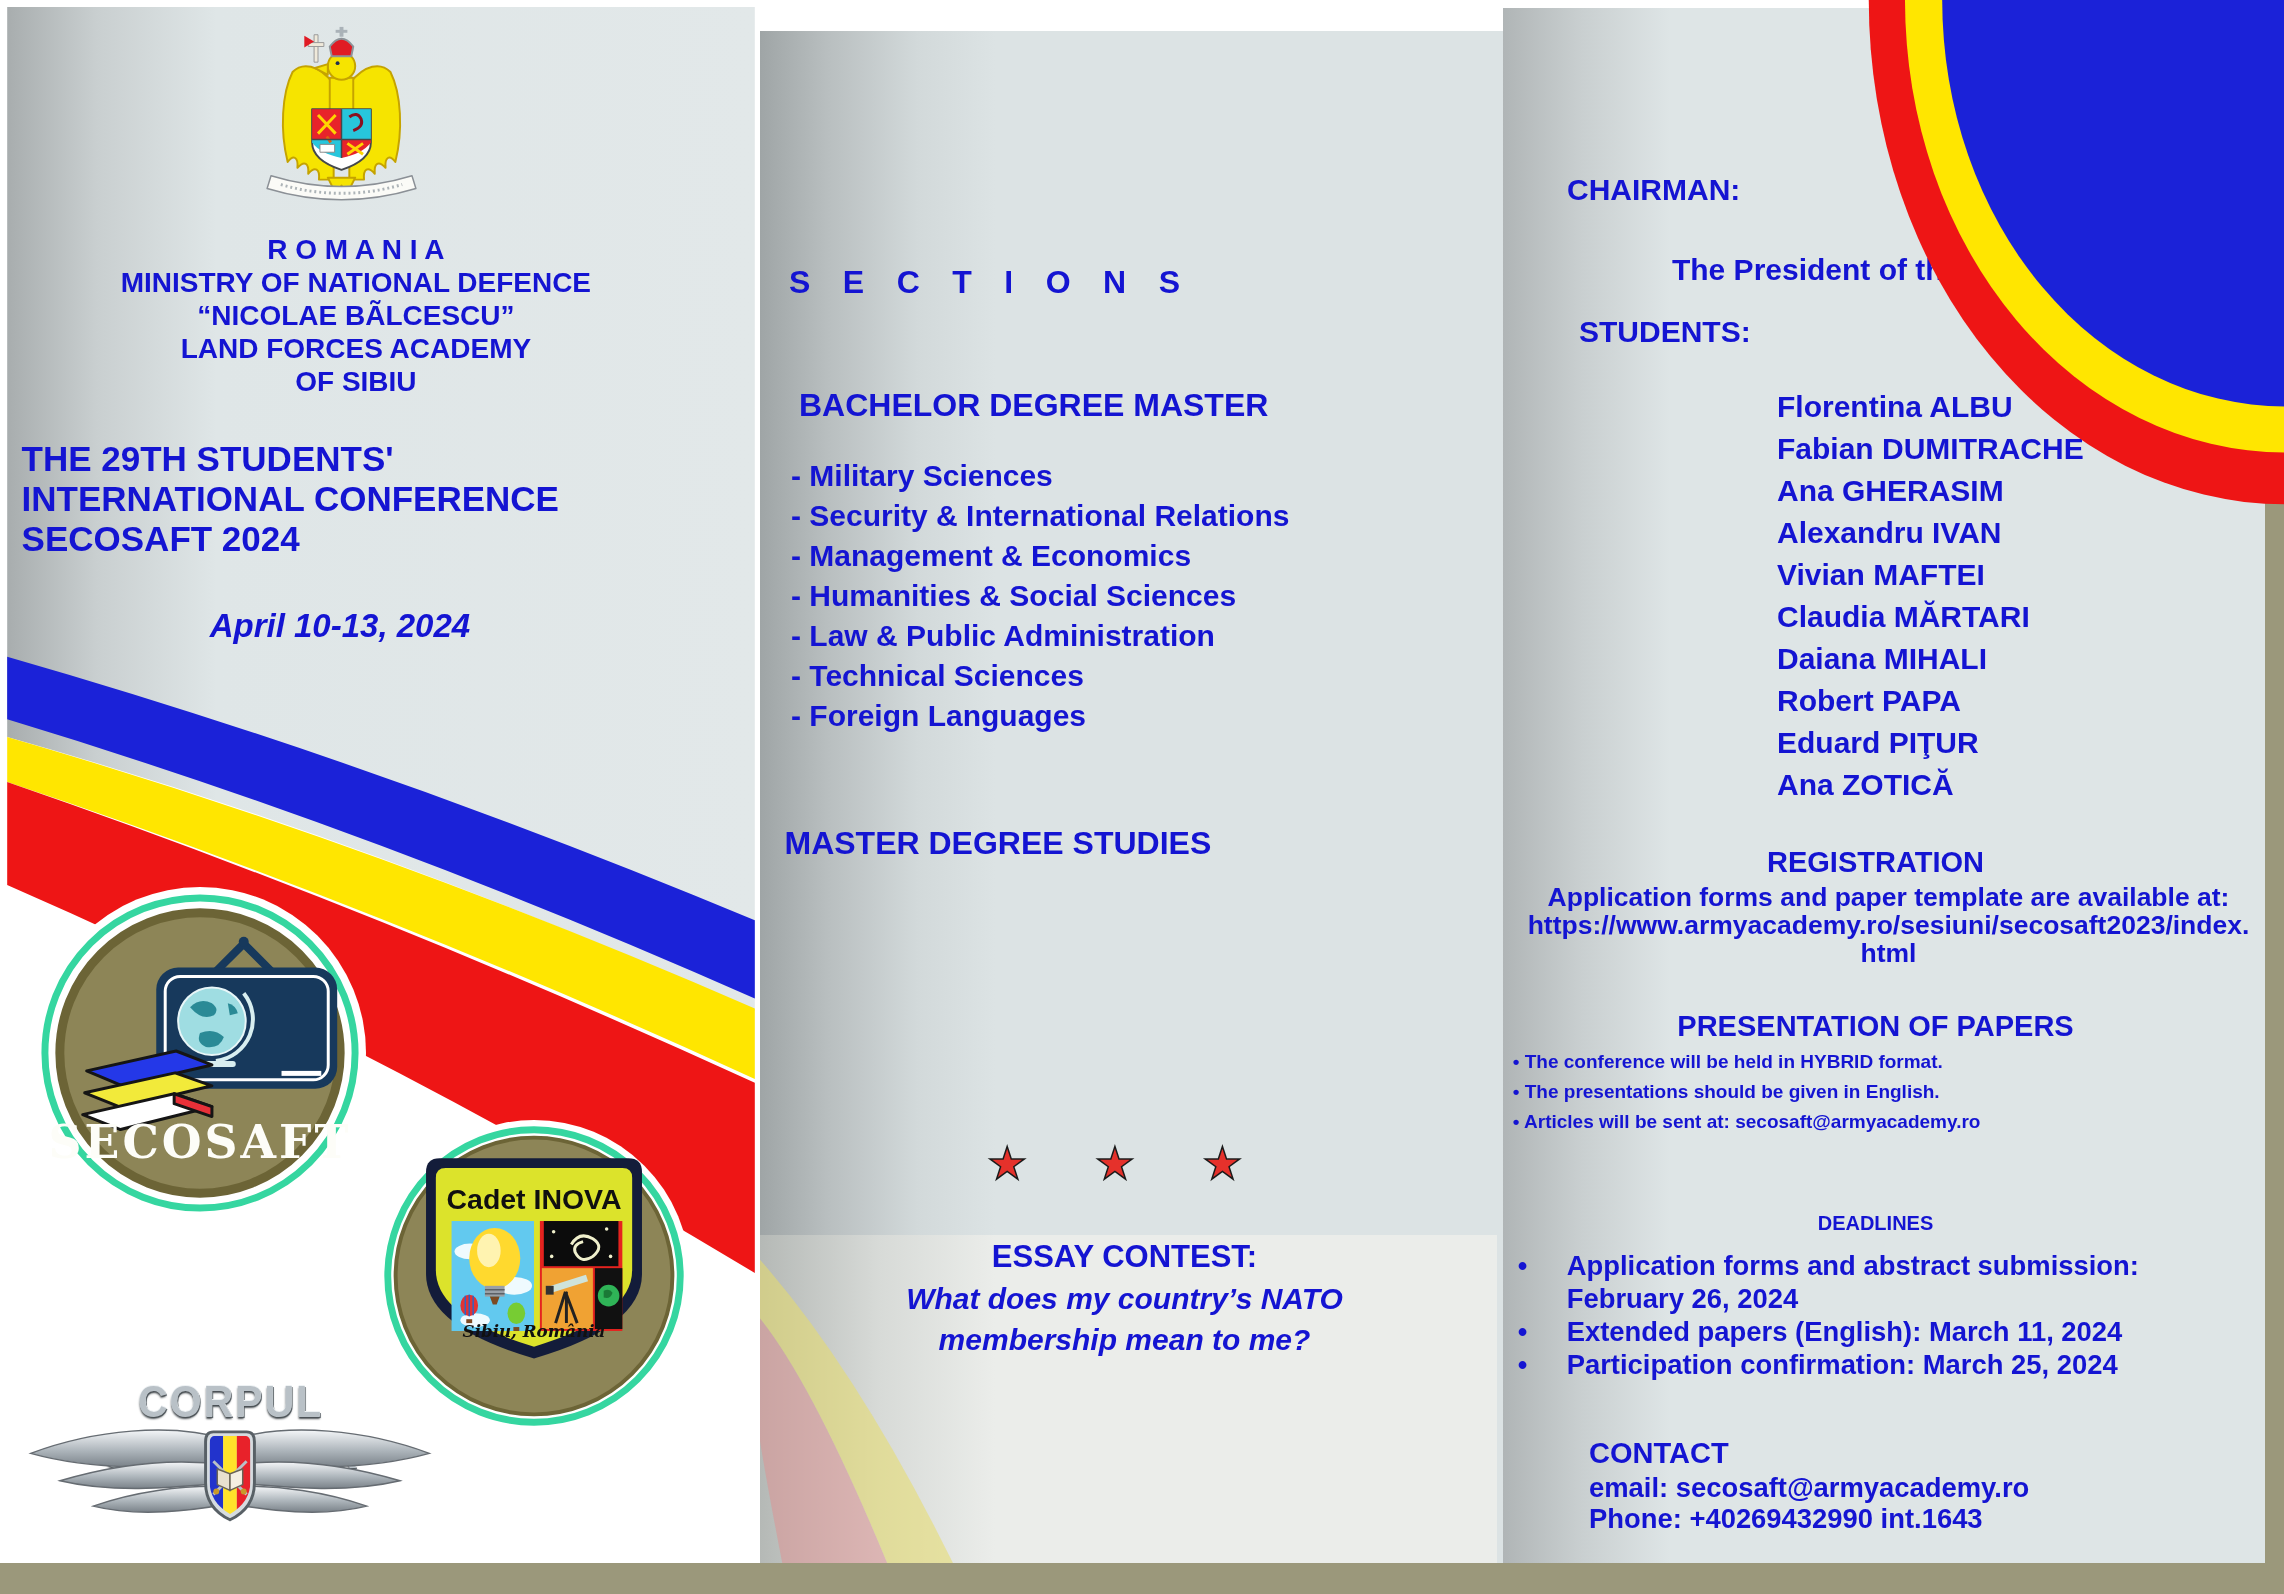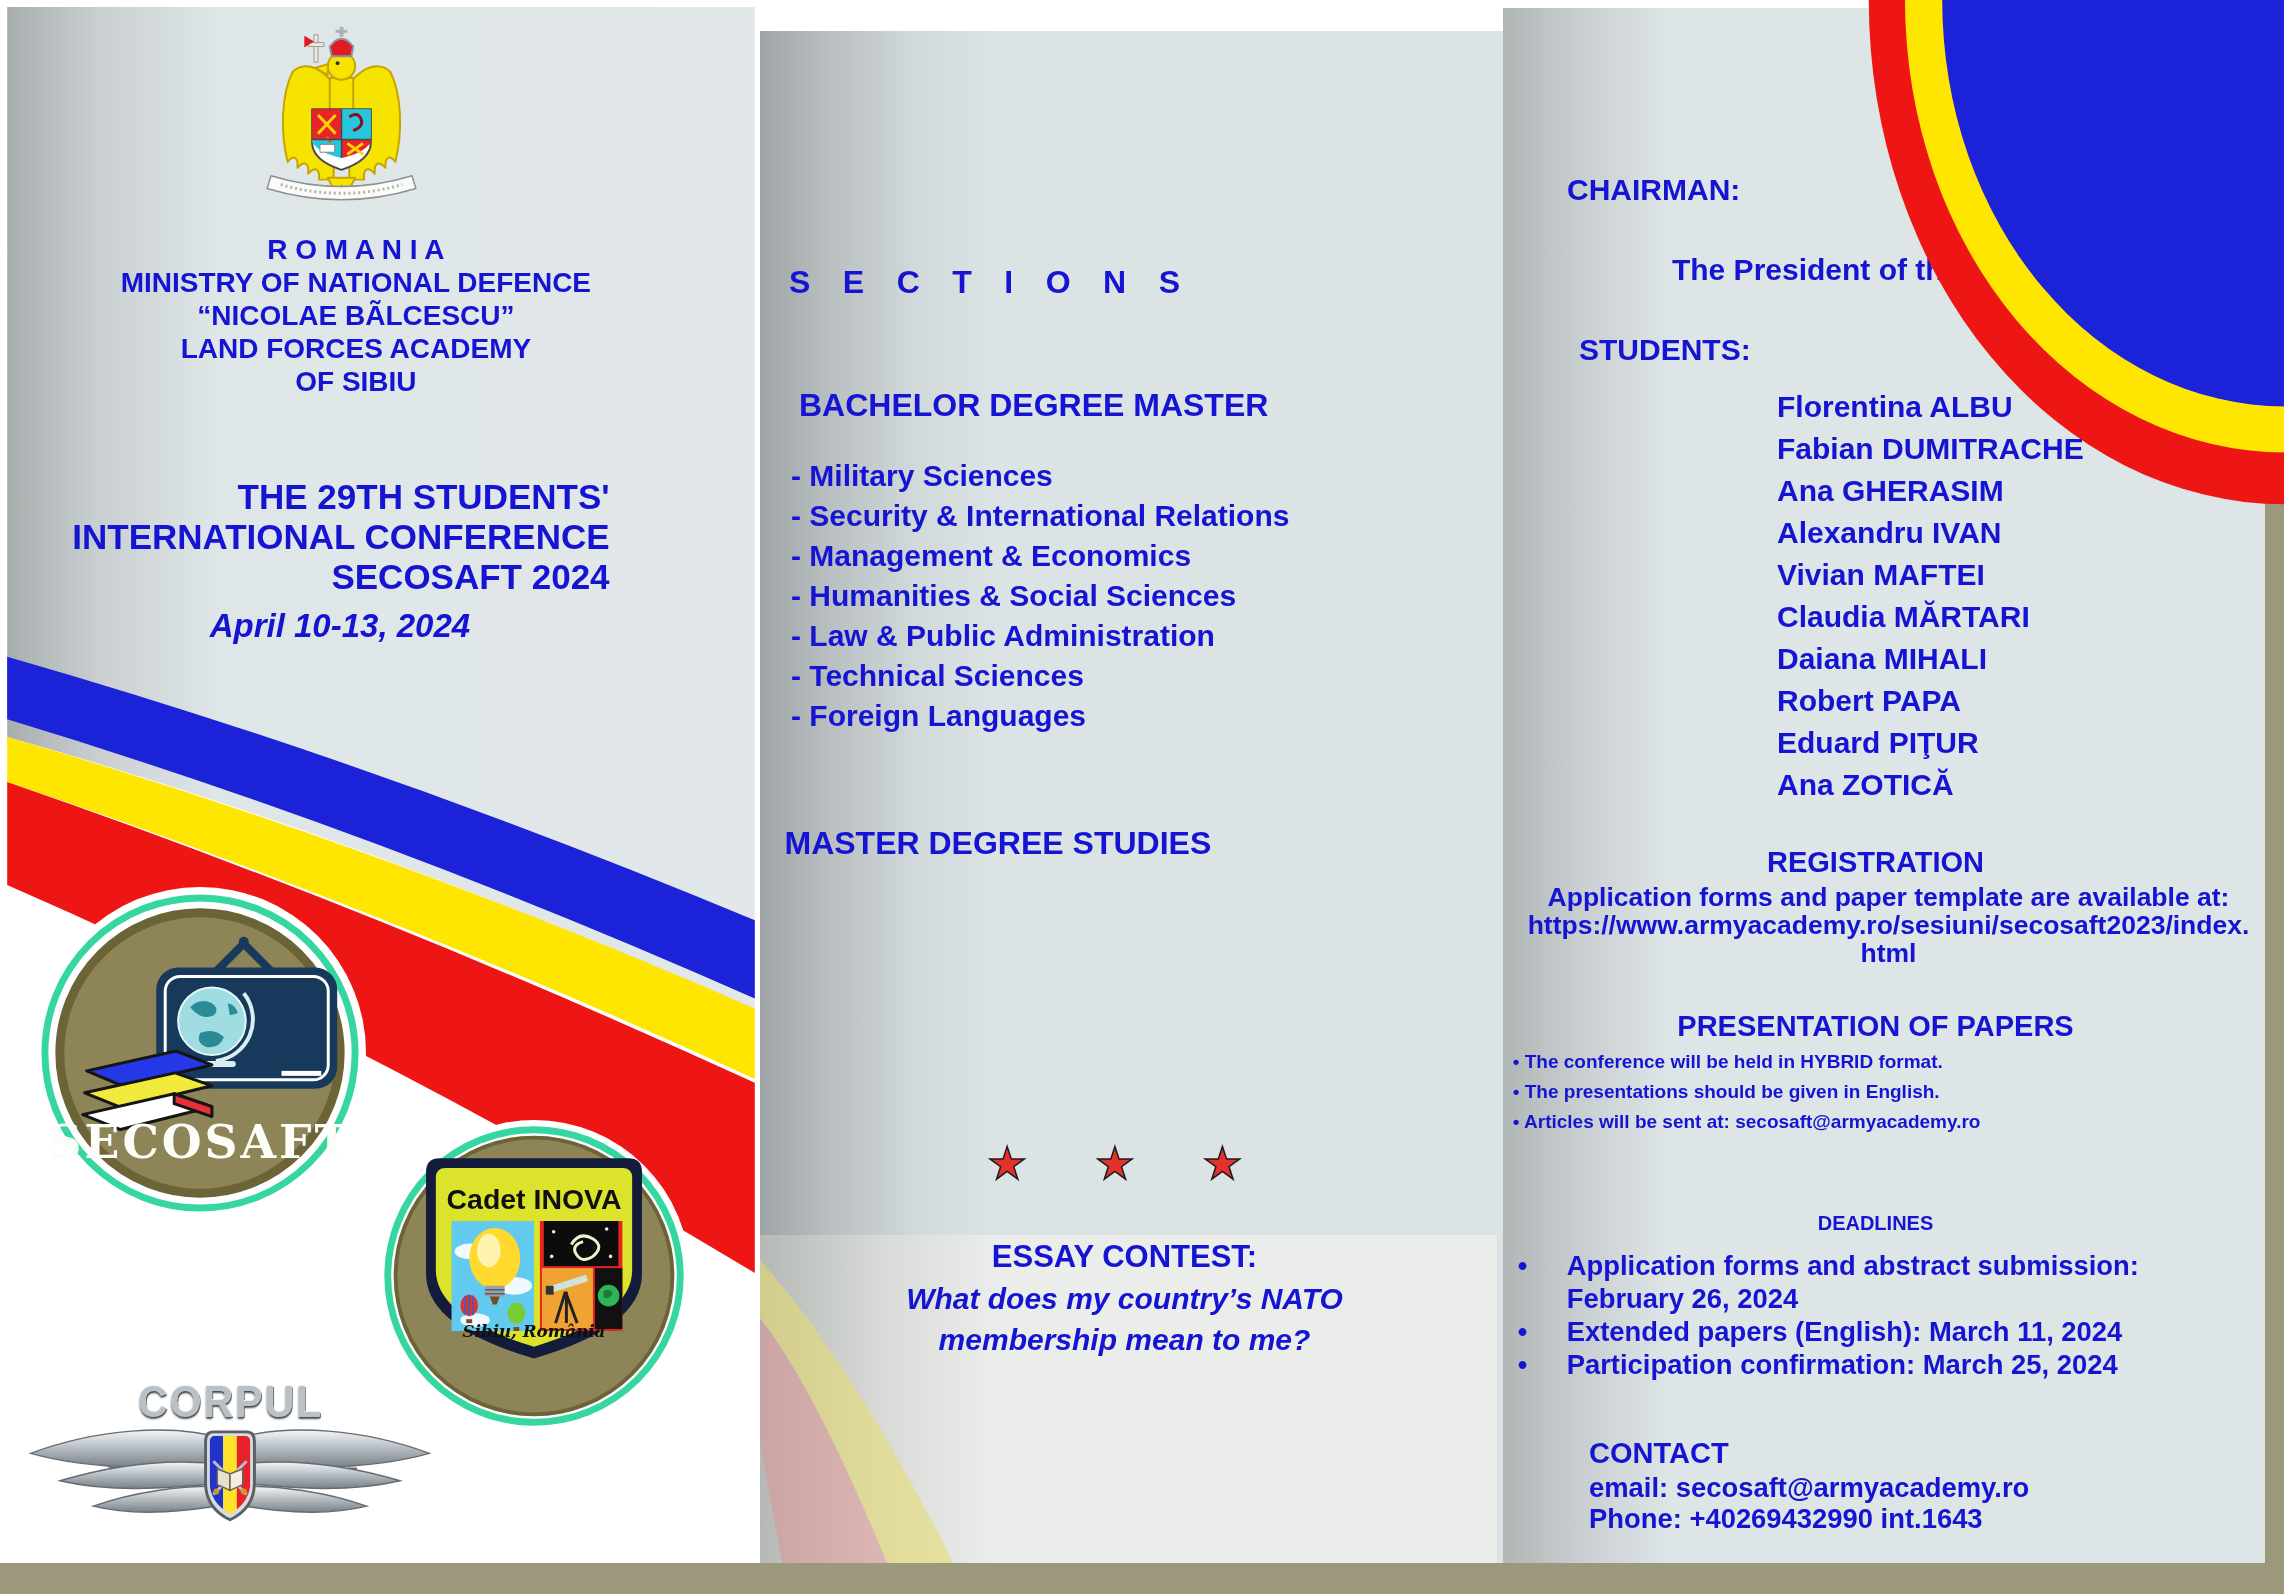--- a/index.html
+++ b/index.html
@@ -4,42 +4,42 @@
 <style>
   html,body{margin:0;padding:0;}
   body{width:2285px;height:1595px;position:relative;background:#ffffff;
        font-family:"Liberation Sans",sans-serif;overflow:hidden;}
   .abs{position:absolute;}
   .blue{color:#1414d2;font-weight:bold;}
   .panel{position:absolute;overflow:hidden;}
   
   .left-panel{left:6.9px;top:6.9px;width:748px;height:1556px;background:#ffffff;}
   .lp-header{left:45px;top:226px;width:608px;text-align:center;font-size:28px;line-height:33px;}
-  .lp-title{left:14.7px;top:470px;width:588px;text-align:right;font-size:35px;line-height:40px;}
+  .lp-title{left:14.7px;top:432px;width:588px;text-align:left;font-size:35px;line-height:40px;}
   .lp-date{left:39px;top:600px;width:588px;text-align:center;font-size:33px;font-style:italic;}
   
   .mid-panel{left:760px;top:0;width:814px;height:1568px;
      background:linear-gradient(90deg,#9fa5a6 0px,#b9bfc0 69px,#d2d9da 157px,#dce3e4 235px,#dce3e4 100%);margin-top:31px;}
   .mid-lower{position:absolute;left:0;top:1204px;width:737px;height:365px;
      background:linear-gradient(90deg,#b5b9b6 0px,#d7dad7 118px,#ebedea 235px,#ebedea 100%);}
   .mp-sections{left:29px;top:233px;font-size:32px;letter-spacing:11.8px;}
   .mp-bach-title{left:39px;top:356px;font-size:32px;}
   .mp-bach-list{left:31px;top:425px;font-size:30px;line-height:40px;white-space:pre;}
   .mp-mast-title{left:24.5px;top:794px;font-size:32px;}
   .mp-mast-list{left:19.6px;top:884px;font-size:30px;line-height:42px;white-space:pre;}
   .mp-stars{left:0;top:1106px;width:737px;text-align:center;font-size:45px;letter-spacing:27.4px;
             color:#e5312b;-webkit-text-stroke:1.5px #1a1a1a;}
   .mp-essay-title{left:0;top:1208px;width:729px;text-align:center;font-size:31px;}
   .mp-essay-lines{left:0;top:1247px;width:729px;text-align:center;font-size:30px;font-style:italic;line-height:41px;}
   
   .right-panel{left:1503px;top:7.8px;width:763px;height:1555px;
      background:linear-gradient(90deg,#b0b5b6 0px,#c9cfd0 78px,#dee5e6 167px,#dee5e6 100%);}
   .rp-chairman{left:64px;top:165px;font-size:30px;}
   .rp-president{left:93px;top:245px;width:627px;text-align:center;font-size:30px;}
-  .rp-students-label{left:76px;top:325px;font-size:30px;}
+  .rp-students-label{left:76px;top:307px;font-size:30px;}
   .rp-students{left:274px;top:378px;font-size:30px;line-height:42px;}
   .rp-reg-title{left:0;top:838px;width:745px;text-align:center;font-size:29px;}
   .rp-reg-lines{left:12px;top:875px;width:747px;text-align:center;font-size:26.5px;line-height:28px;}
   .rp-pres-title{left:0;top:1002px;width:745px;text-align:center;font-size:29px;}
   .rp-pres-bullets{left:9.8px;top:1039px;width:737px;font-size:19px;line-height:30px;}
   .rp-dead-title{left:0;top:1204px;width:745px;text-align:center;font-size:20px;}
   .rp-dead-items{left:14.7px;top:1241px;width:730px;font-size:27.4px;line-height:33px;}
   .rp-dead-items .row{display:flex;}
   .rp-dead-items .bul{width:49px;flex:0 0 49px;}
   .rp-contact-title{left:86px;top:1429px;font-size:29px;}

